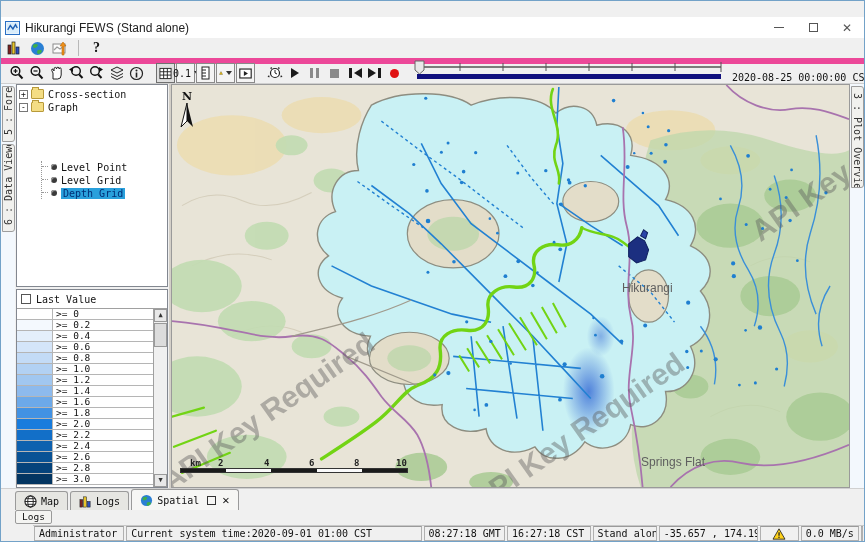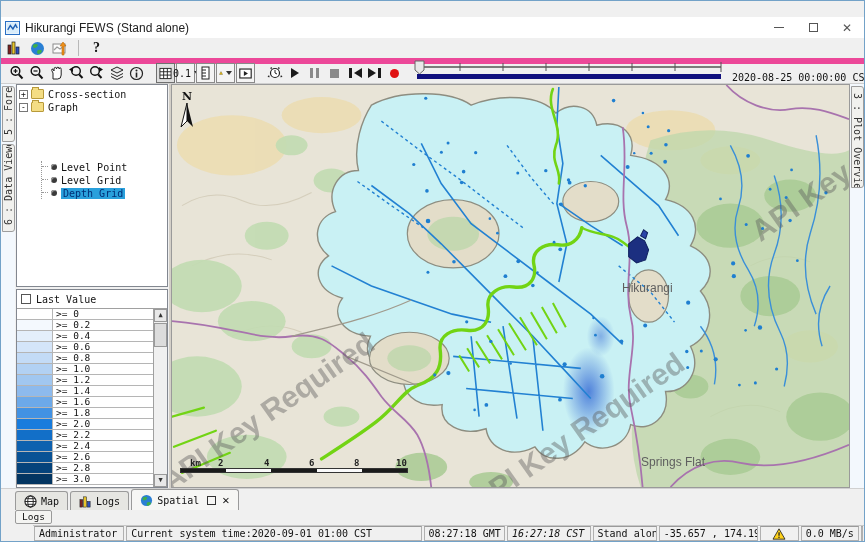--- a/index.html
+++ b/index.html
@@ -101,21 +101,21 @@
 
   .logsrow { height:15px; background:#f0f0f0; display:flex; align-items:flex-start; padding-left:14px; flex:0 0 auto; }
   .logs-btn { height:14px; border:1px solid #9a9a9a; background:#f4f4f2; border-radius:2px; font-size:9.5px; padding:0 6px; line-height:12px; }
 
   
   .statusbar { height:16px; display:flex; background:#f0f0f0; border-top:1px solid #c8c8c8; font-size:10px; flex:0 0 auto;margin-left:32px; }
   .scell { border:1px solid #b0b0b0; border-top-color:#9a9a9a; margin:0 1px; padding:1px 4px; white-space:nowrap; overflow:hidden; display:flex; align-items:center; }
   .scell.user { width:93px; }
   .scell.sys { width:305px; }
   .scell.gmt { width:84px; }
-  .scell.cst { width:86px;font-style:italic; }
+  .scell.cst { width:86px; }
   .scell.mode { width:66px; }
   .scell.coords { width:102px; }
   .scell.warn { width:40px; justify-content:center; }
   .scell.speed { width:60px; }
   .scell.mem { flex:1; position:relative; padding:0; }
   .mem-fill { position:absolute; left:0; top:0; bottom:0; width:42%; background:#8ec2ea; }
   .mem-text { position:relative; padding:1px 4px; }
 </style>
 </head>
 <body>

